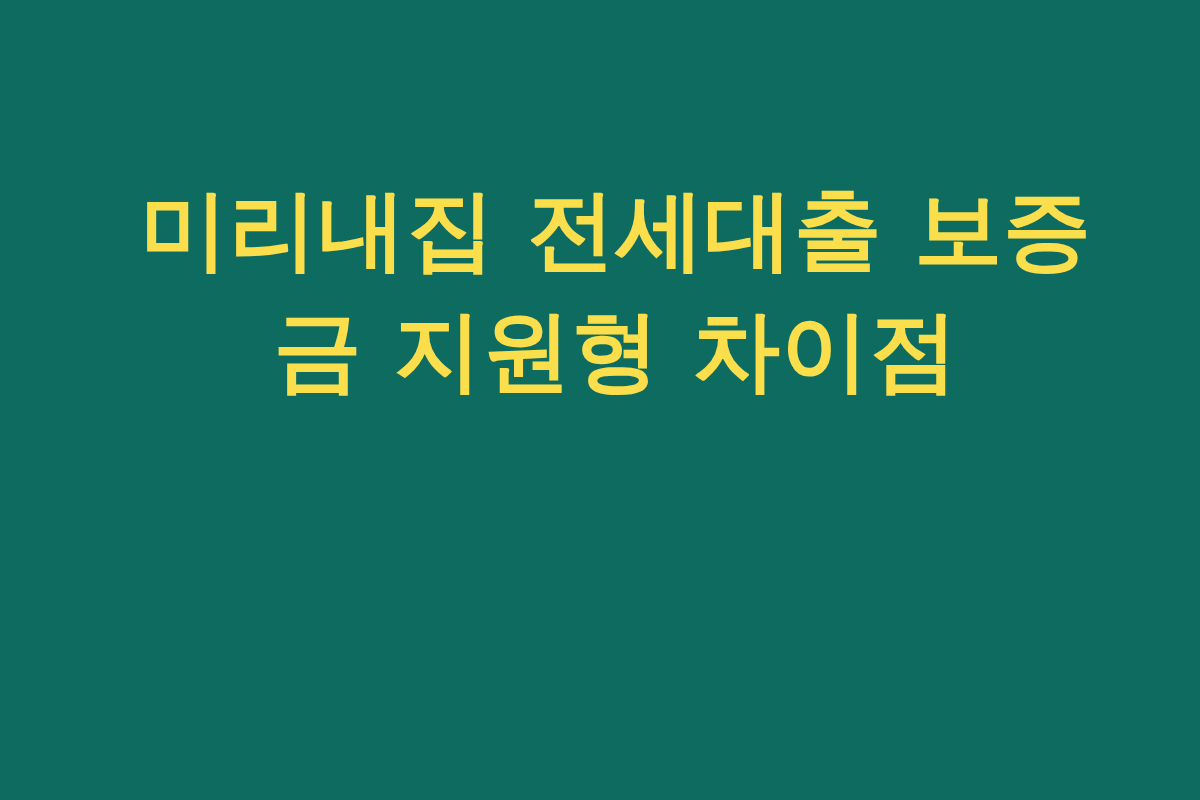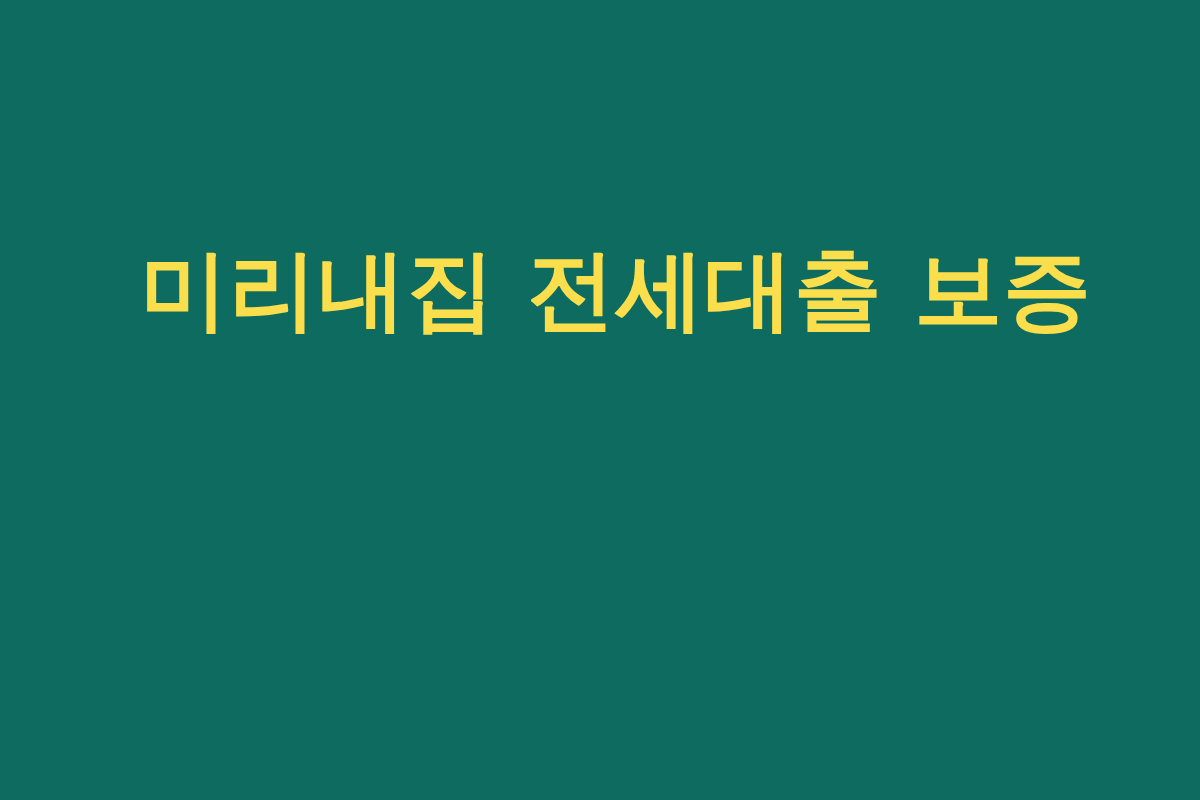--- a/index.html
+++ b/index.html
@@ -65,16 +65,17 @@
 </style>
 </head>
 <body>
 
 <div class="banner" style="background-color: rgb(14, 107, 96);">
 
   <div class="headline-block">
 
     <h1 class="headline" style="color: rgb(250, 222, 75);">
       <span class="line">미리내집 전세대출 보증</span>
+      <span class="line">금 지원형 차이점</span>
     </h1>
 
   </div>
 </div>
 
 </body></html>

